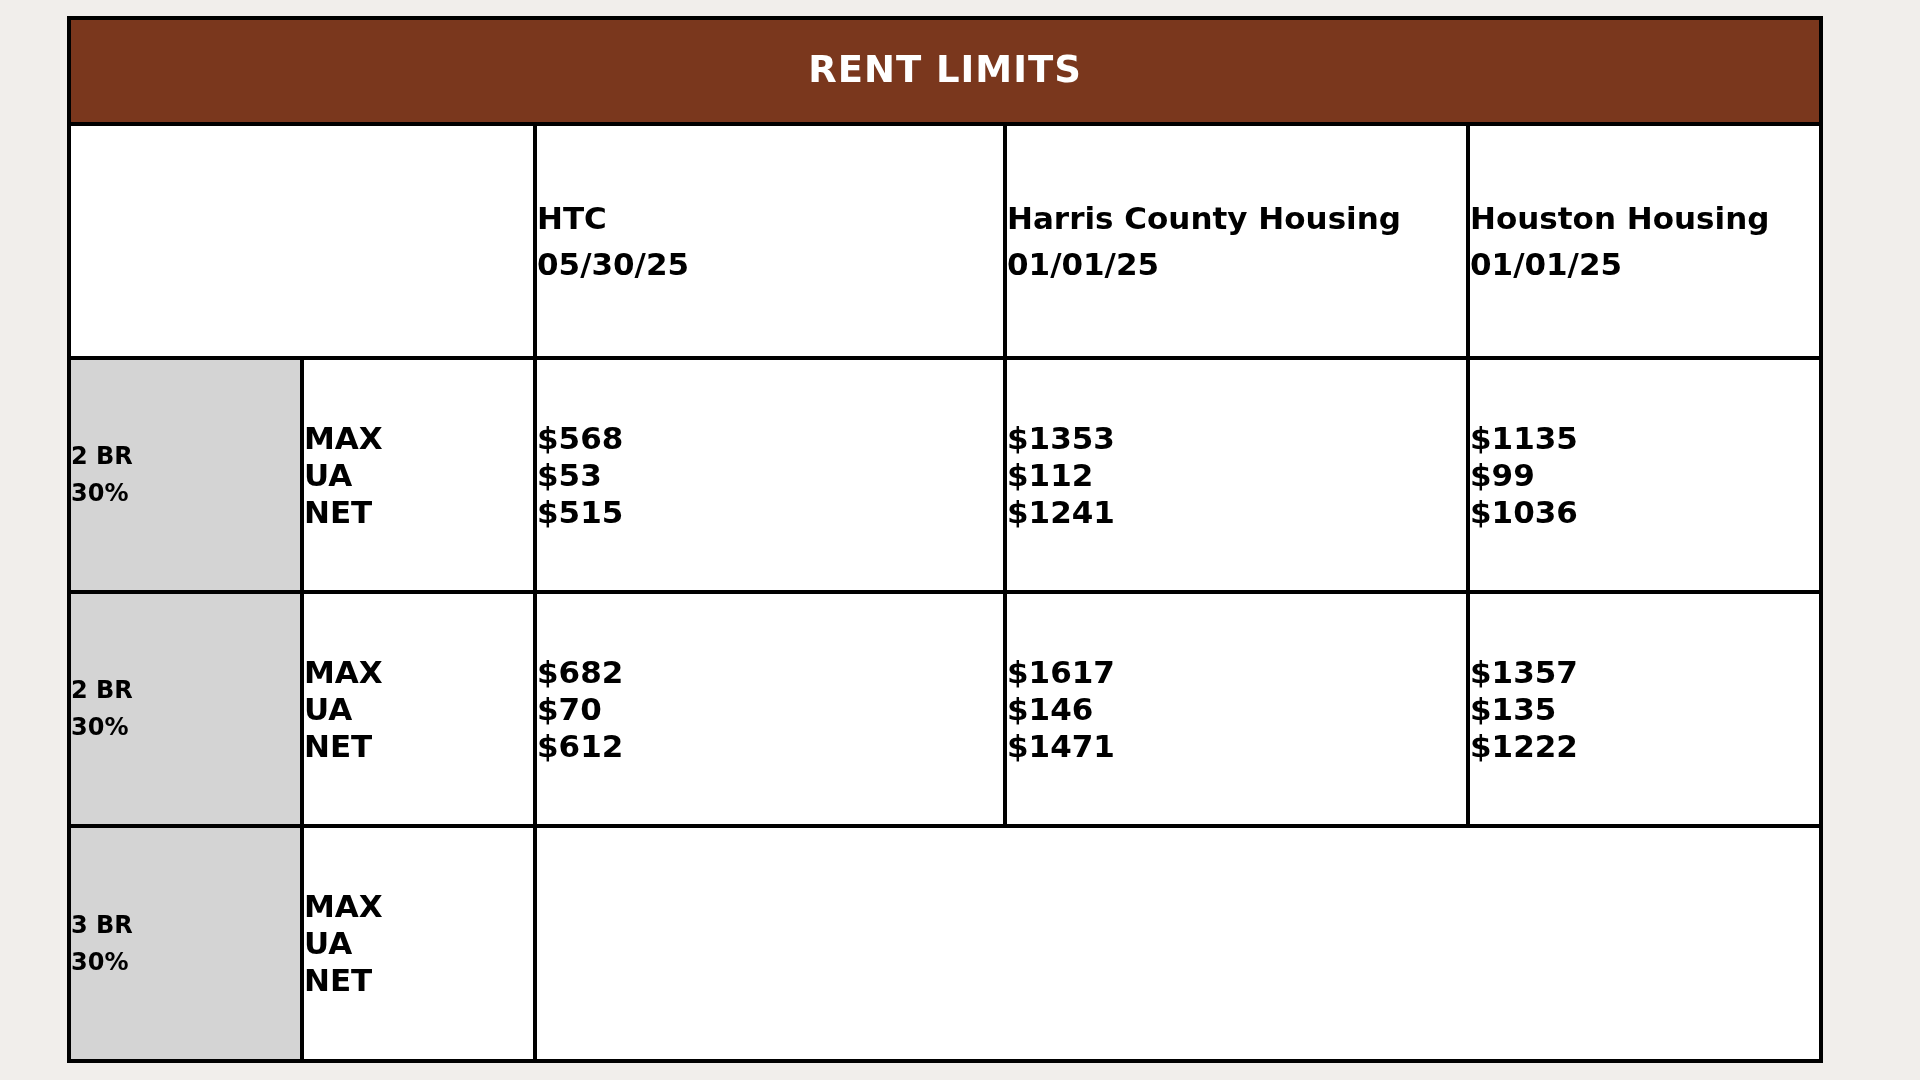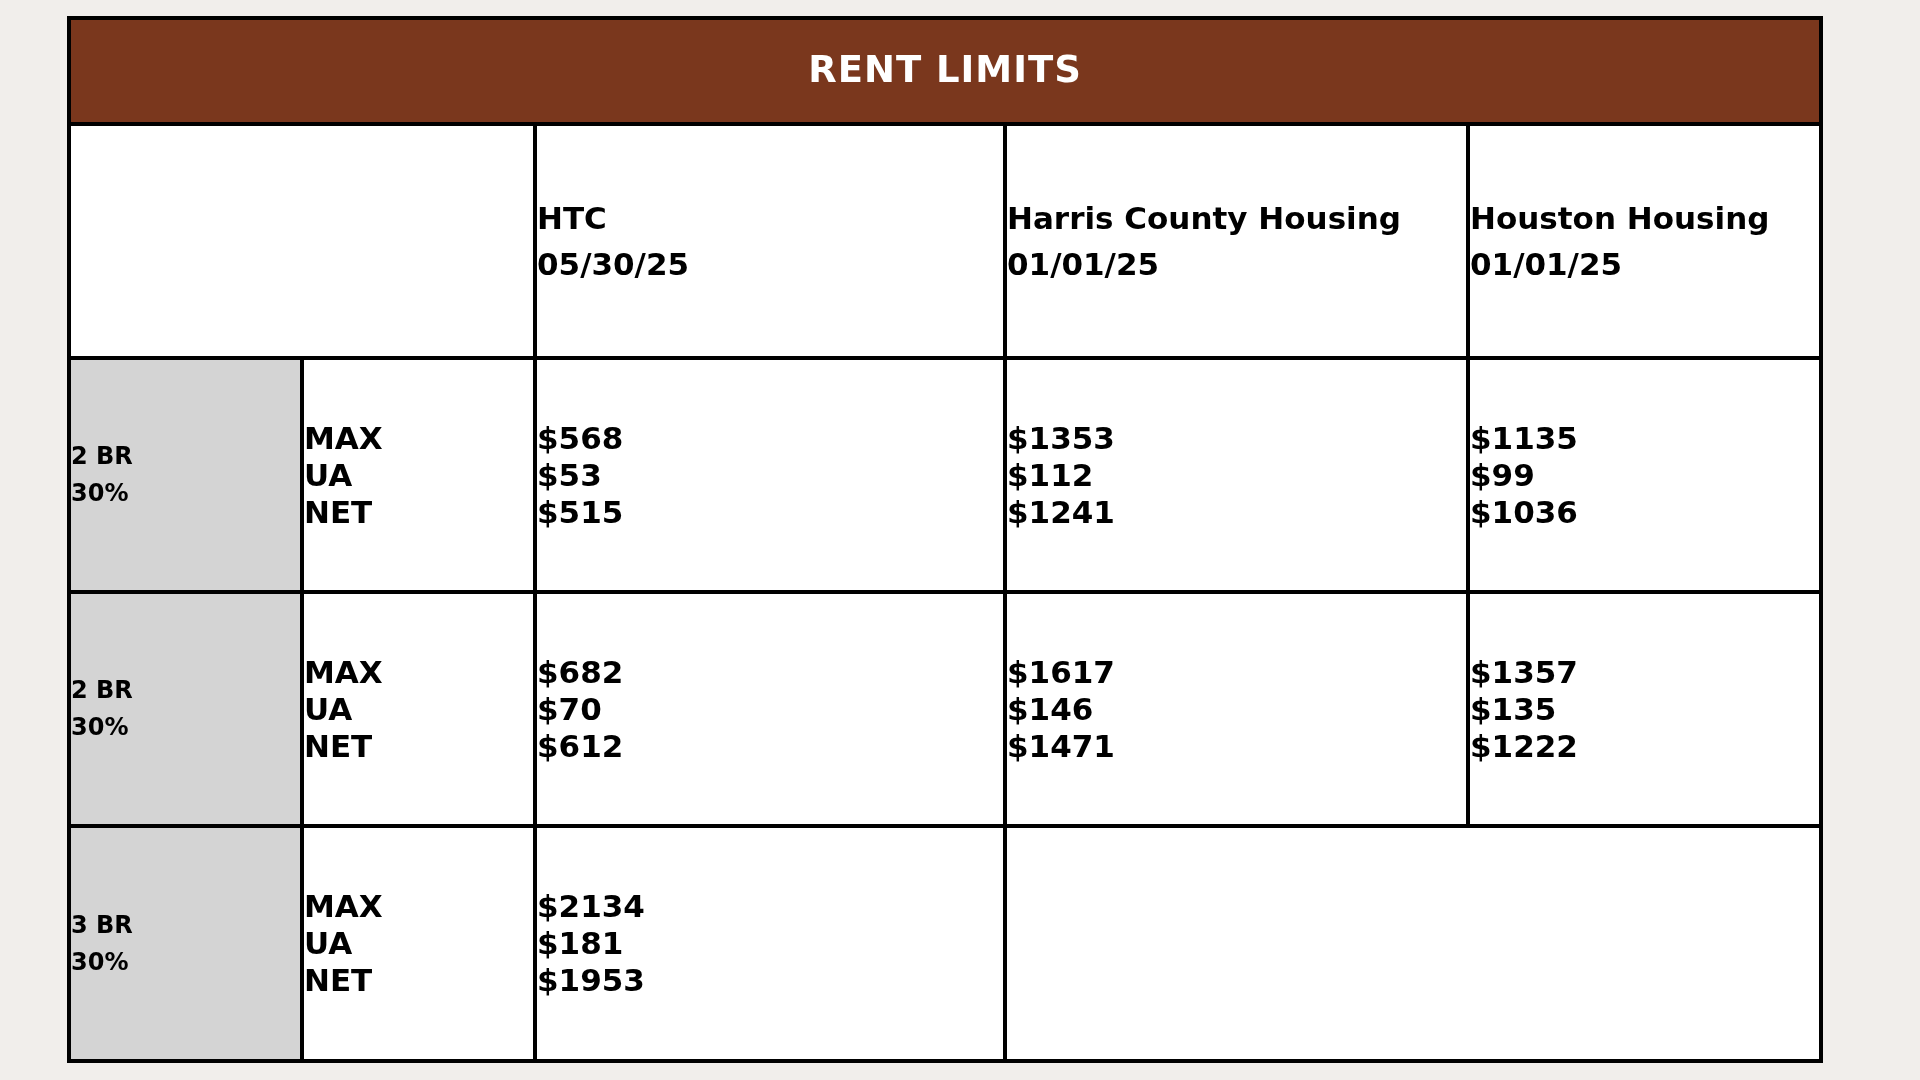--- a/index.html
+++ b/index.html
@@ -129,19 +129,14 @@
 
     <div class="cell unit last-row">
       <span class="line">3 BR</span>
       <span class="line">30%</span>
     </div>
     <div class="cell labels last-row">
       <span class="line">MAX</span>
       <span class="line">UA</span>
       <span class="line">NET</span>
     </div>
-    <div class="cell vals last-row">
-      <span class="line">$2134</span>
-      <span class="line">$181</span>
-      <span class="line">$1953</span>
-    </div>
   </div>
 </div>
 
 </body></html>

